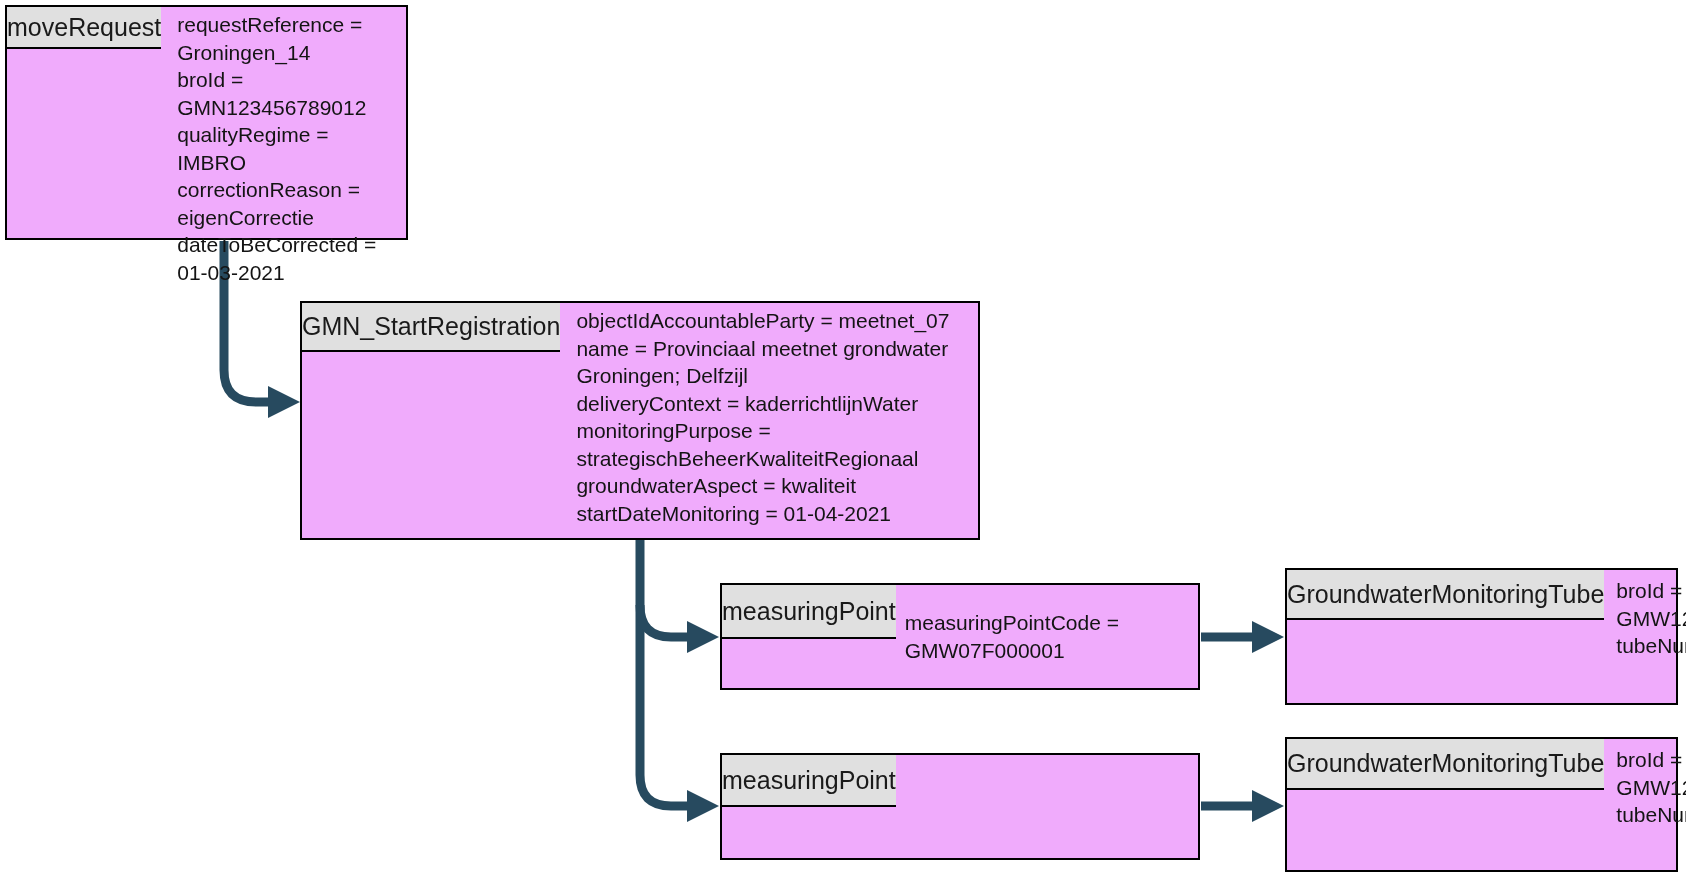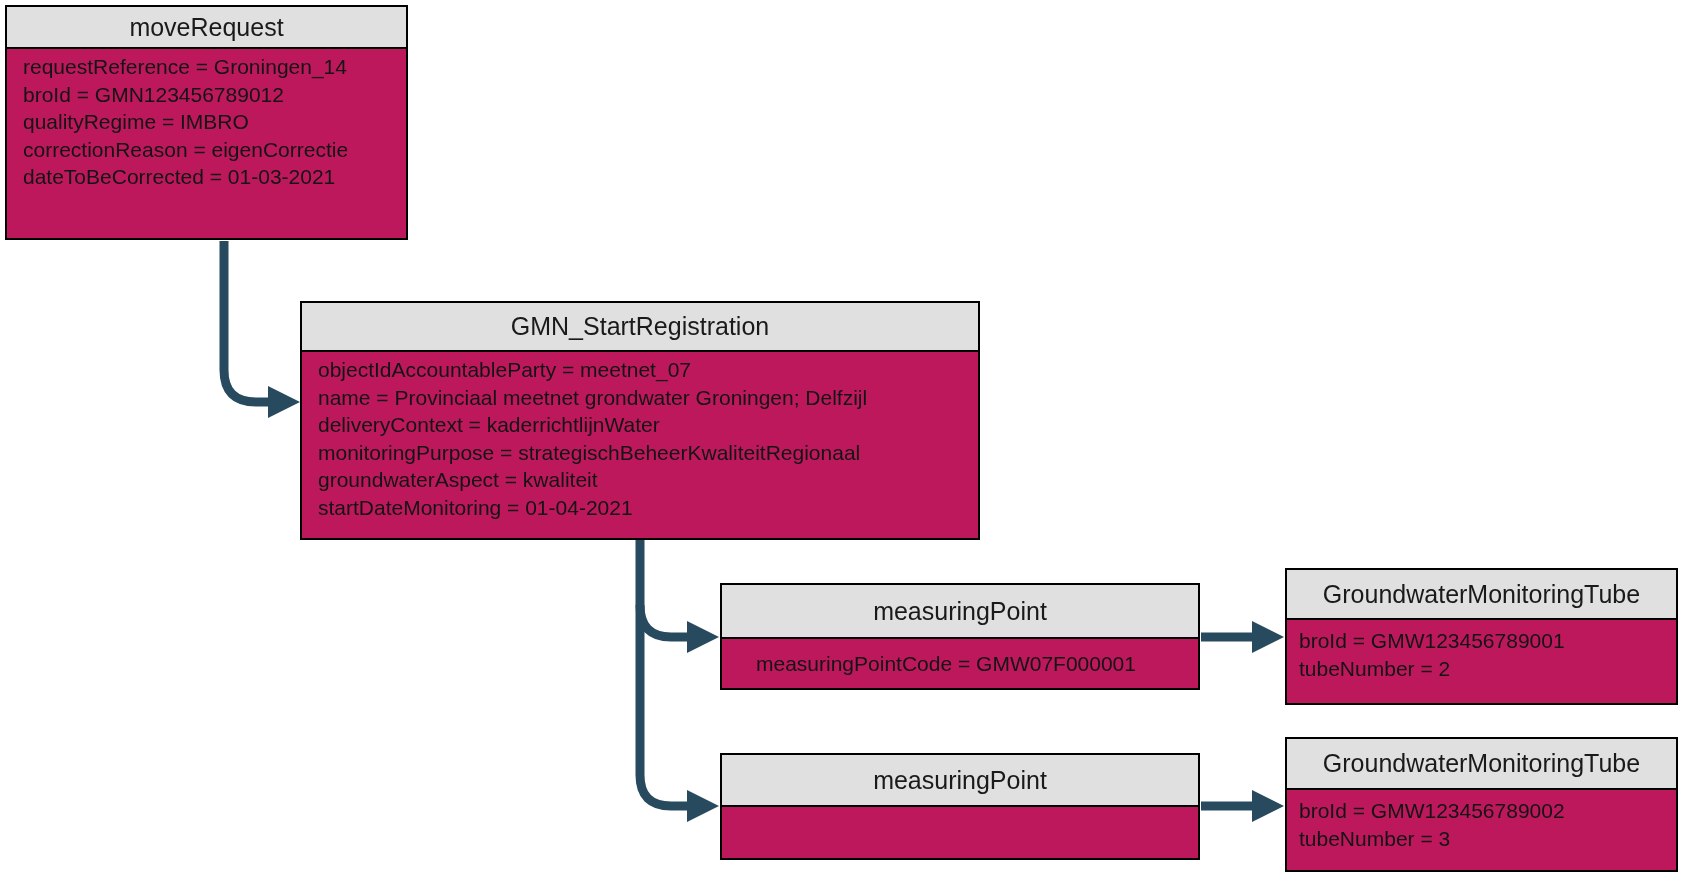--- a/index.html
+++ b/index.html
@@ -8,44 +8,44 @@
     position: relative;
     background: var(--bg, #ffffff);
     font-family: "Liberation Sans", sans-serif;
     overflow: hidden;
   }
   .canvas { position: absolute; inset: 0; }
   svg.edges { position: absolute; left: 0; top: 0; z-index: 1; }
   .edge-line { fill: none; stroke-width: 9px; }
   .node {
     position: absolute;
-    background: #be185d;
+    background: #f0abfc;
     border: 2px solid var(--border, #000);
     display: flex;
-    flex-direction: column;
+    flex-direction: row;
     z-index: 2;
   }
   .node-header {
     background: var(--header-fill, #e0e0e0);
     border-bottom: 2px solid var(--border, #000);
     display: flex;
     align-items: center;
     justify-content: center;
     font-size: 25px;
     color: #1a1a1a;
     flex: 0 0 auto;
   }
   .node-body {
     flex: 1 1 auto;
     padding: 4px 16px;
     font-size: 21px;
     line-height: 27.5px;
     color: #141414;
   }
-  .node-body.center { display: flex; align-items: center; padding: 0 9px; margin-left: 25px; }
+  .node-body.center { display: flex; align-items: center; padding: 0 9px; }
 </style>
 </head>
 <body>
 
 <div class="canvas">
 
   <svg class="edges" width="1686" height="886" viewBox="0 0 1686 886">
 
     <path class="edge-line" d="M 224 241 V 370 Q 224 402 256 402 H 270" stroke="#274A5F"></path>
     <polygon points="268,386 300,402 268,418" fill="#274A5F"></polygon>

